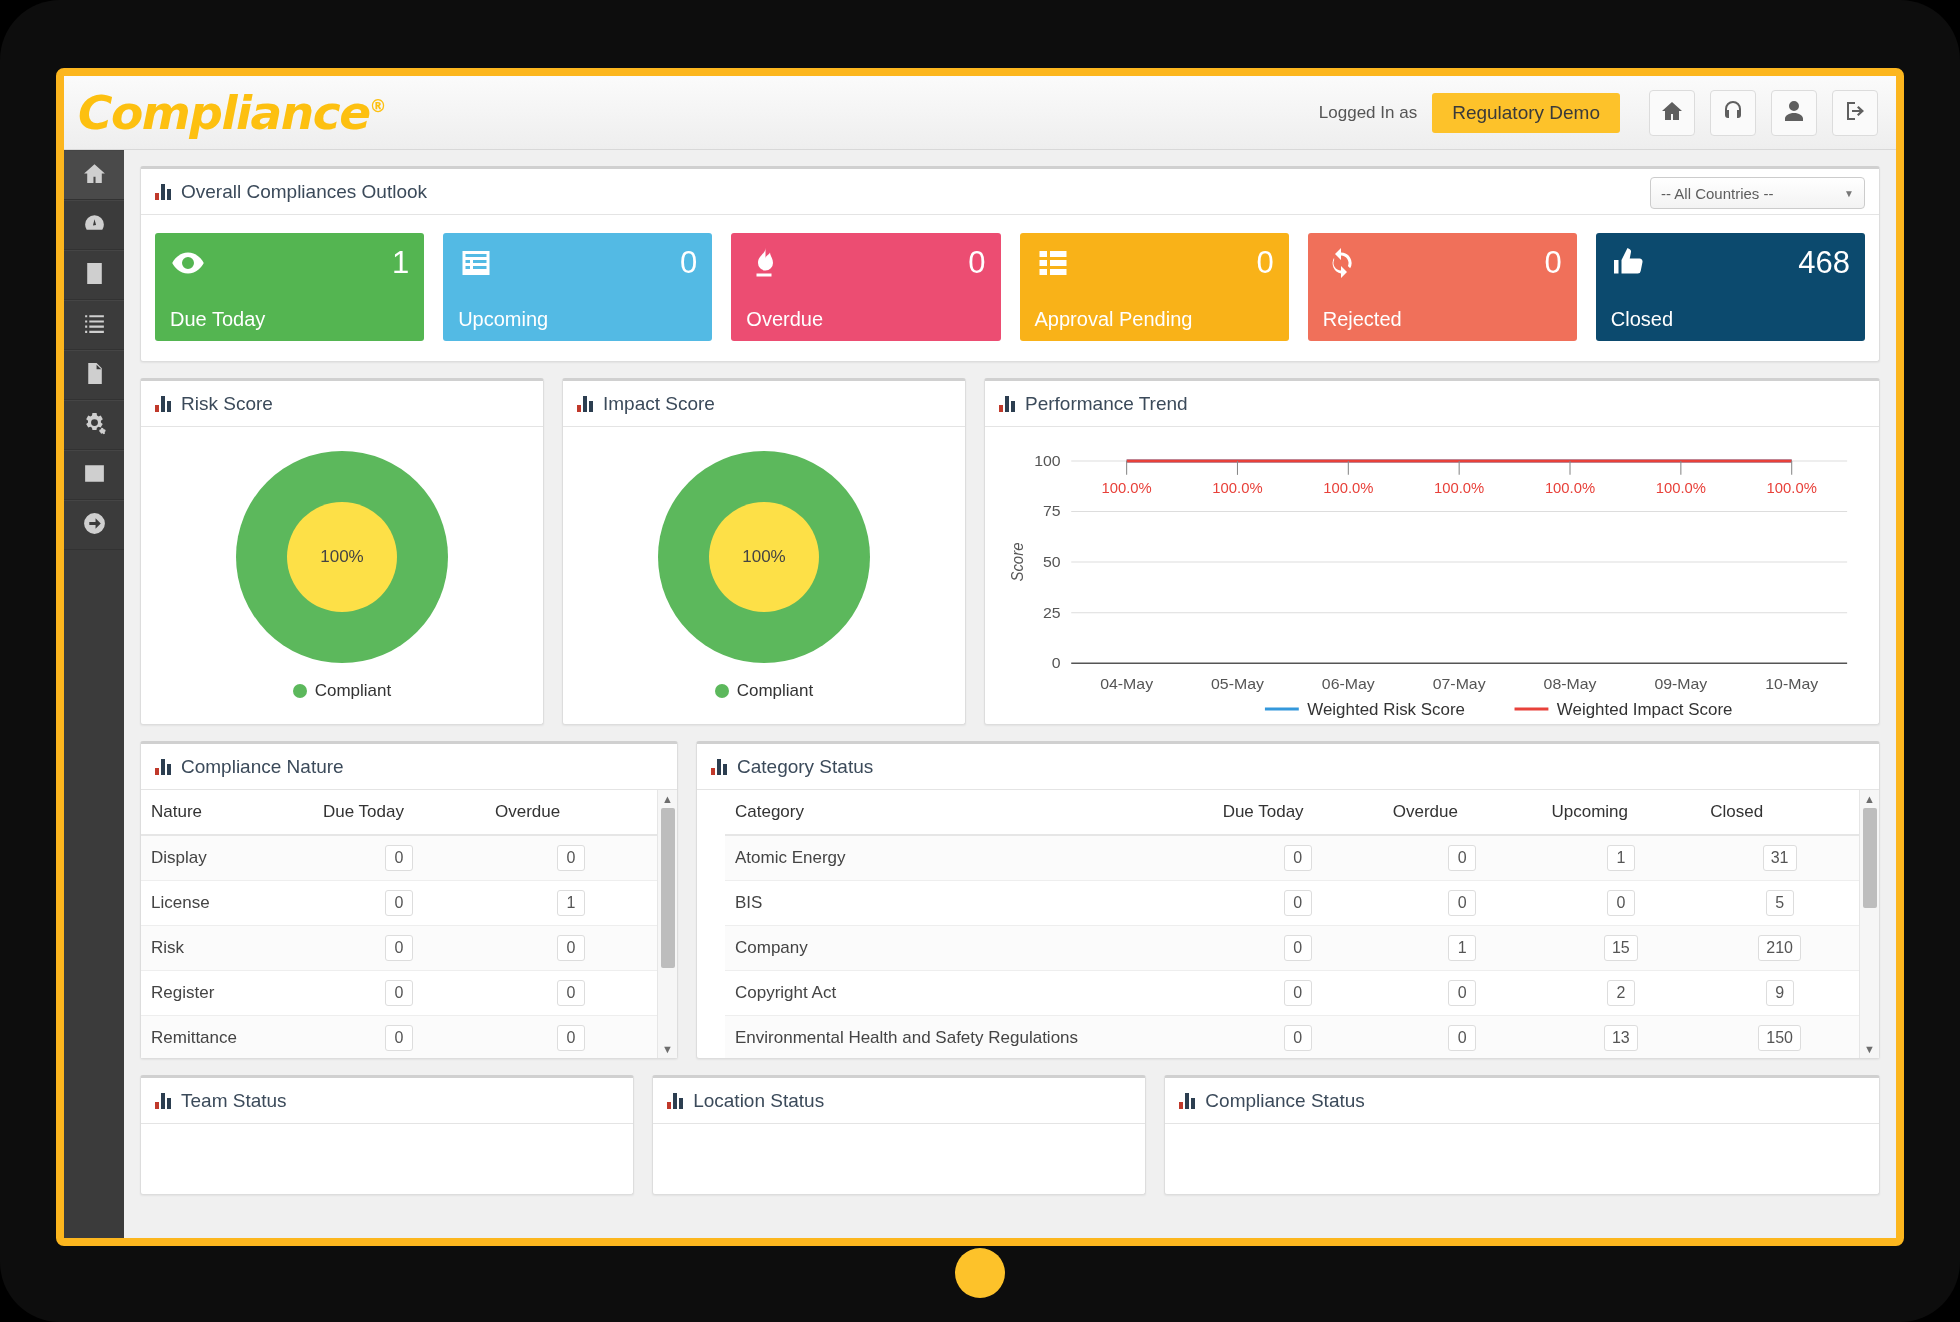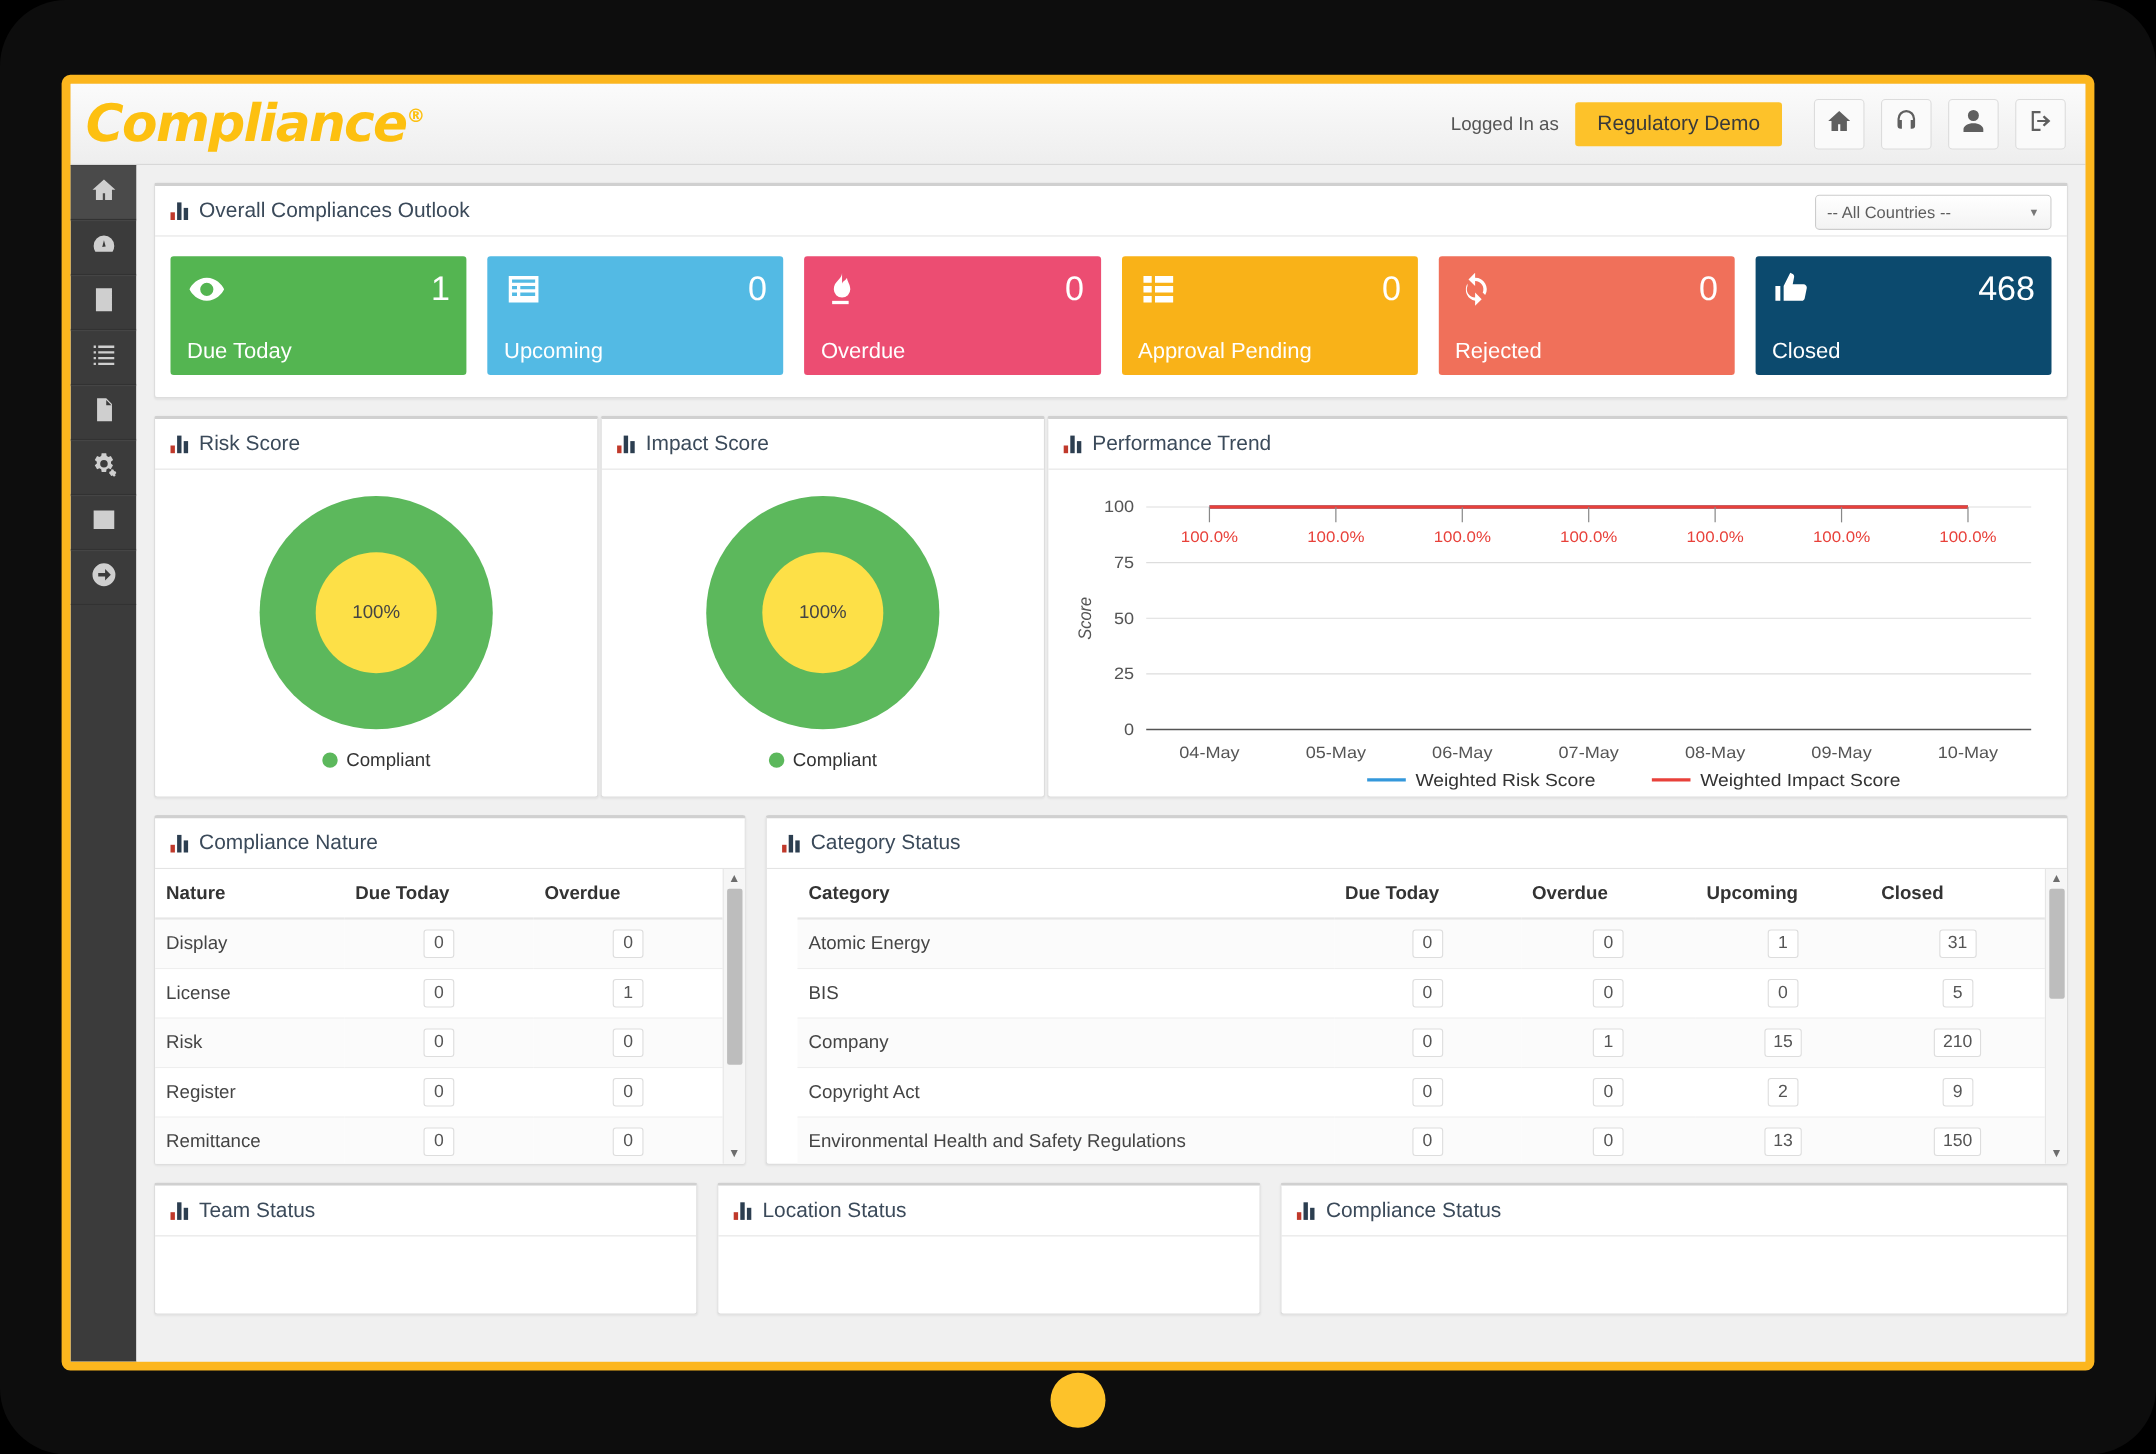--- a/index.html
+++ b/index.html
@@ -174,21 +174,21 @@
     font-size: 31px;
     line-height: 36px;
     font-weight: 300;
   }
   .stat-label {
     margin-top: auto;
     font-size: 20px;
   }
 
   
-  .mid-row { display: flex; gap: 2px; padding: 0 0 0 0; }
+  .mid-row { display: flex; gap: 18px; padding: 0 0 0 0; }
   .donut-panel { width: 404px; flex: 0 0 404px; }
   .trend-panel { flex: 1; }
   .donut-body {
     height: 297px;
     display: flex; flex-direction: column;
     align-items: center; justify-content: center;
   }
   .donut {
     width: 212px; height: 212px;
     border-radius: 50%;
@@ -213,21 +213,21 @@
   .chart-svg { width: 100%; height: 100%; display: block; }
 
   
   .table-row-wrap { display: flex; gap: 18px; }
   .nature-panel { width: 538px; flex: 0 0 538px; }
   .category-panel { flex: 1; }
   .tbl-wrap { position: relative; }
   table.data { width: 100%; border-collapse: collapse; table-layout: fixed; }
   table.data th {
     font-size: 17px; color: #333; text-align: left;
-    padding: 12px 10px; font-weight: bold;
+    padding: 12px 10px; font-weight: normal;
     border-bottom: 2px solid #e6e6e6;
     background: #ffffff;
   }
   table.data td {
     font-size: 17px; color: #444;
     padding: 9px 10px;
     border-bottom: 1px solid #eeeeee;
     height: 43px;
   }
   table.data tr:nth-child(odd) td { background: #fbfbfb; }

